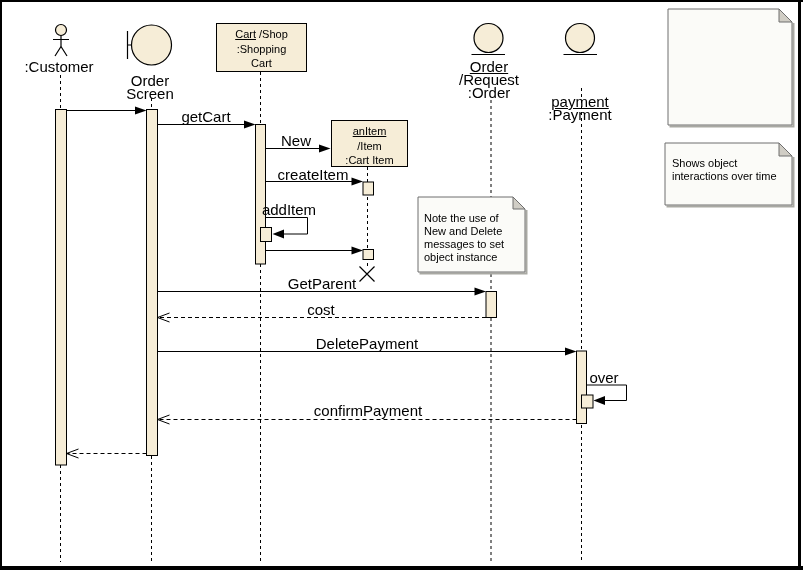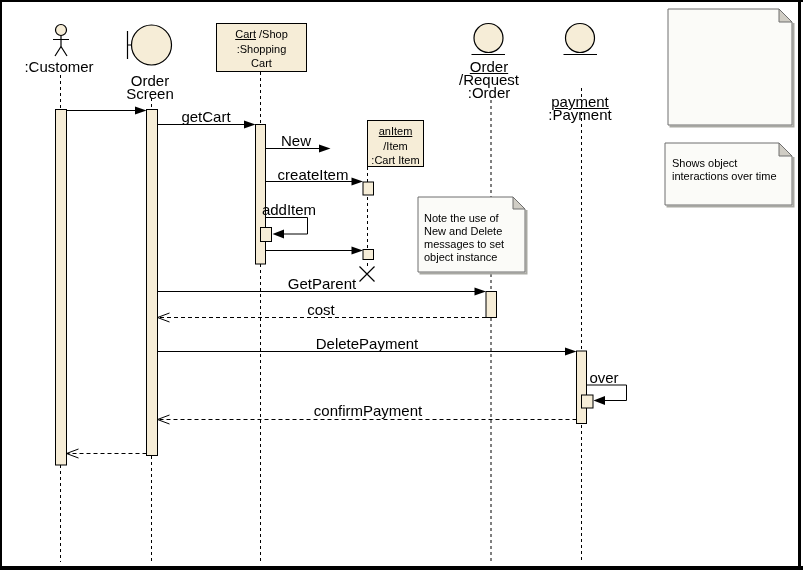--- a/index.html
+++ b/index.html
@@ -154,21 +154,21 @@
       </g>
     </g>
   </svg>
 
   <div class="objbox" style="left:216px;top:23px;width:91px;height:49px;">
     <div><span class="u">Cart</span><span> /Shop</span></div>
     <div>:Shopping</div>
     <div>Cart</div>
   </div>
 
-  <div class="objbox" style="left:331px;top:120px;width:57px;height:47px;margin-left:36px;">
+  <div class="objbox" style="left:331px;top:120px;width:77px;height:47px;">
     <div><span class="u">anItem</span></div>
     <div>/Item</div>
     <div>:Cart Item</div>
   </div>
 
   <div class="lbl" style="left:59px;top:61px;">:Customer</div>
 
   <div class="lbl" style="left:150px;top:74px;">
     <div>Order</div>
     <div>Screen</div>

